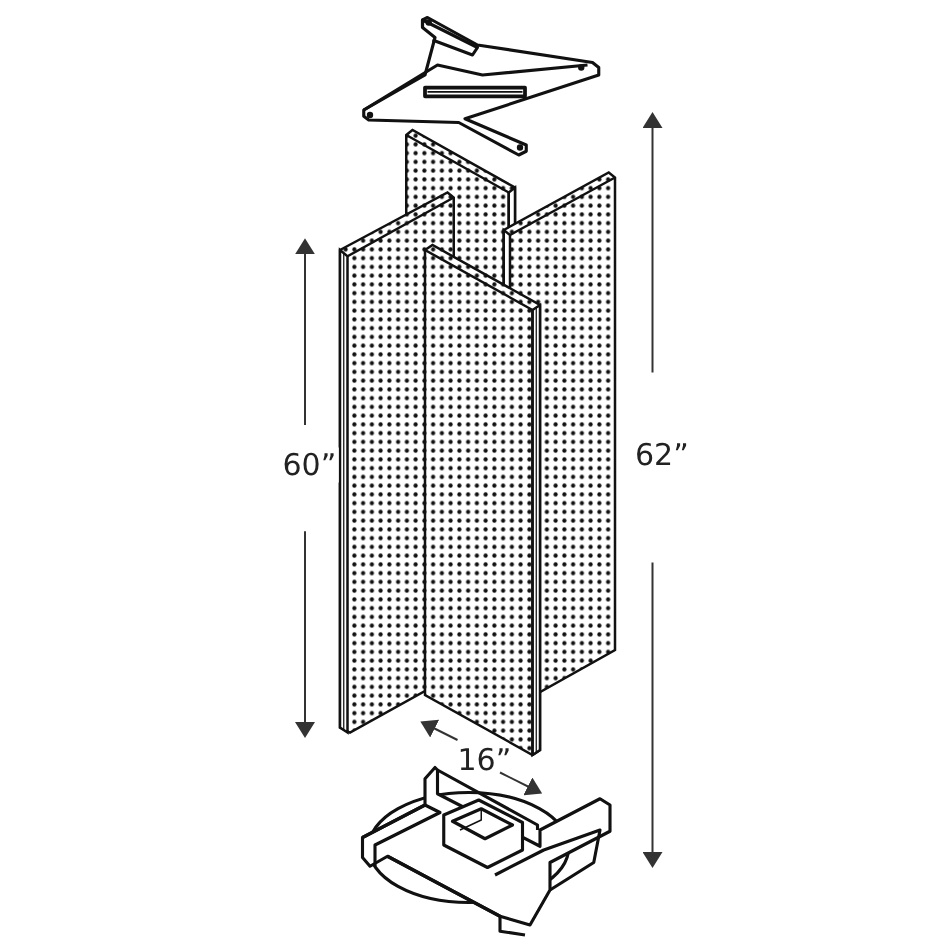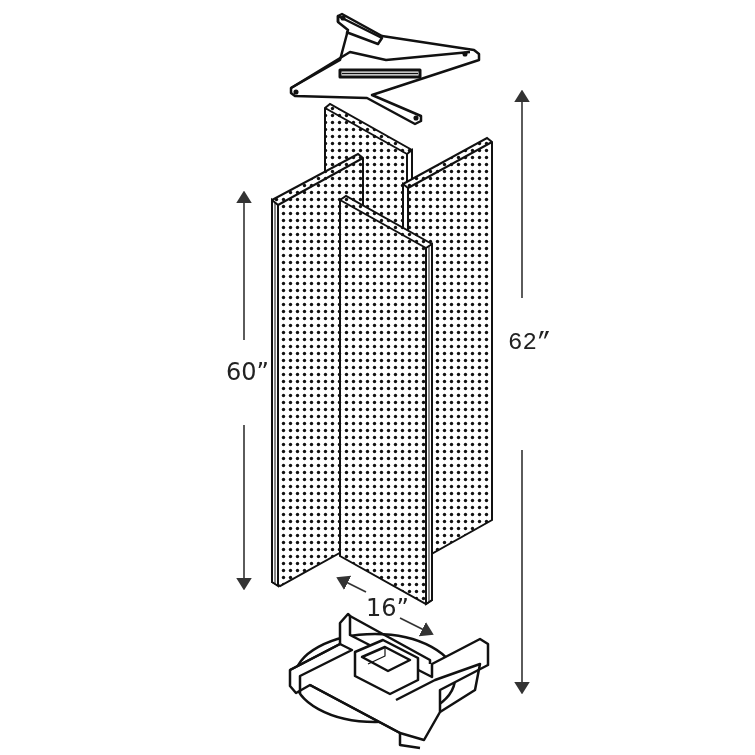--- a/index.html
+++ b/index.html
@@ -81,14 +81,14 @@
     <line x1="522" y1="96" x2="522" y2="298" marker-start="url(#arrowhead)"></line>
     <line x1="522" y1="450" x2="522" y2="688" marker-end="url(#arrowhead)"></line>
   </g>
   <g stroke="#333" stroke-width="1.6" fill="none">
     <line x1="342" y1="580" x2="366" y2="592" marker-start="url(#arrowhead)"></line>
     <line x1="400" y1="618" x2="428" y2="632" marker-end="url(#arrowhead)"></line>
   </g>
 </svg>
 
 <div class="label" style="left:224px; top:358px;">60”</div>
-<div class="label" style="left:506px; top:329px;font-family:Liberation Mono, monospace;">62”</div>
+<div class="label" style="left:506px; top:350px;">62”</div>
 <div class="label" style="left:364px; top:594px; background:transparent;">16”</div>
 
 </body></html>

